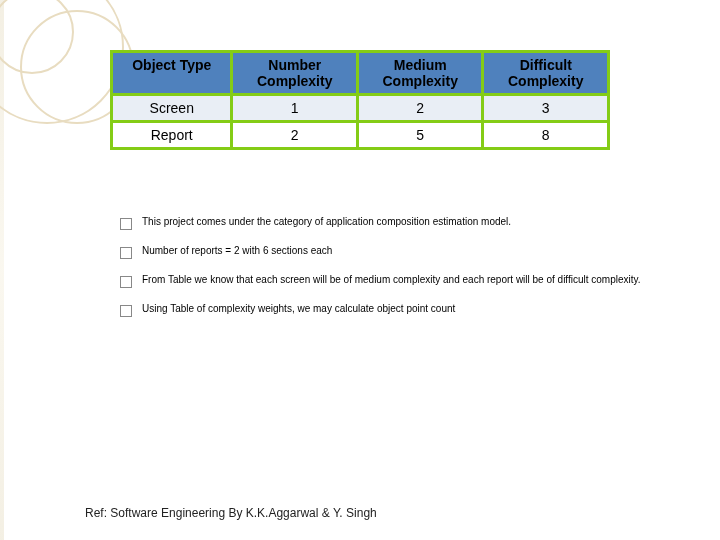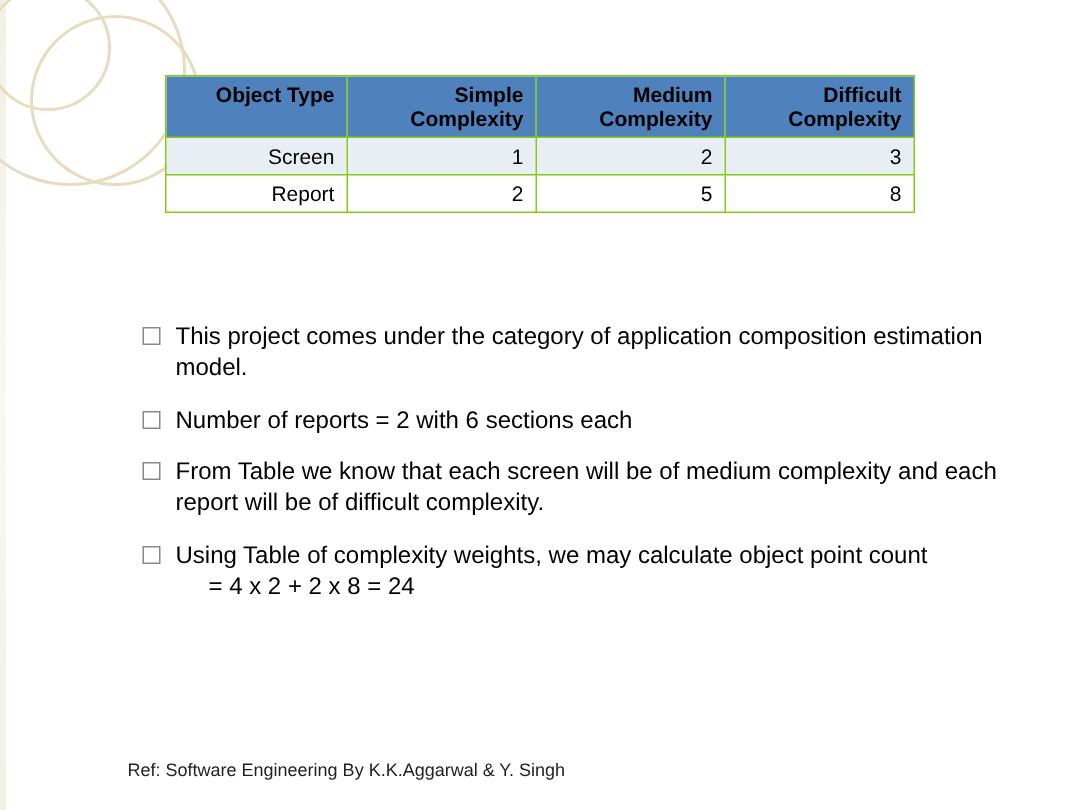--- a/index.html
+++ b/index.html
@@ -66,23 +66,23 @@
     left: 110px;
     width: 530px;
   }
 
   table.complexity {
     border-collapse: collapse;
     width: 500px;
     font-size: 14px;
   }
   table.complexity th, table.complexity td {
-    border: 1px solid #84cc16;
+    border: 3px solid #84cc16;
     padding: 4px 8px;
-    text-align: right;
+    text-align: center;
     vertical-align: top;
   }
   table.complexity thead th {
     background: #4f81bd;
     color: #000;
     font-weight: bold;
     line-height: 1.15;
   }
   table.complexity tbody tr:nth-child(odd) td {
     background: #e9eef5;
@@ -96,24 +96,25 @@
 
   .bullets {
     position: absolute;
     top: 215px;
     left: 95px;
     width: 570px;
   }
   .bullets .item {
     display: flex;
     align-items: flex-start;
-    font-size: 16px;
+    font-size: 10px;
     color: #000;
     margin-bottom: 14px;
     line-height: 1.3;
+    margin-left: 25px;
   }
   .bullets .item .marker {
     display: inline-block;
     width: 10px;
     height: 10px;
     border: 1px solid #888;
     margin-right: 10px;
     margin-top: 3px;
     flex: 0 0 10px;
   }
@@ -152,21 +153,21 @@
     <colgroup>
       <col style="width:120px">
       <col style="width:125px">
       <col style="width:125px">
       <col style="width:125px">
     </colgroup>
     <thead>
       <tr>
         <th>Object Type</th>
         <th>
-          <span>Simple</span><br>
+          <span>Number</span><br>
           <span>Complexity</span>
         </th>
         <th>
           <span>Medium</span><br>
           <span>Complexity</span>
         </th>
         <th>
           <span>Difficult</span><br>
           <span>Complexity</span>
         </th>
@@ -199,20 +200,19 @@
     <span class="text">Number of reports = 2 with 6 sections each</span>
   </div>
   <div class="item">
     <span class="marker"></span>
     <span class="text">From Table  we know that each screen will be of medium complexity and each report will be of difficult complexity.</span>
   </div>
   <div class="item">
     <span class="marker"></span>
     <span class="text">
       <span>Using Table  of complexity weights, we may calculate object point count</span>
-      <span class="indent">= 4 x 2 + 2 x 8 = 24</span>
     </span>
   </div>
 </div>
 
 <div class="footer">
   <span>Ref: Software Engineering By K.K.Aggarwal &amp; Y. Singh</span>
 </div>
 
 </body></html>

